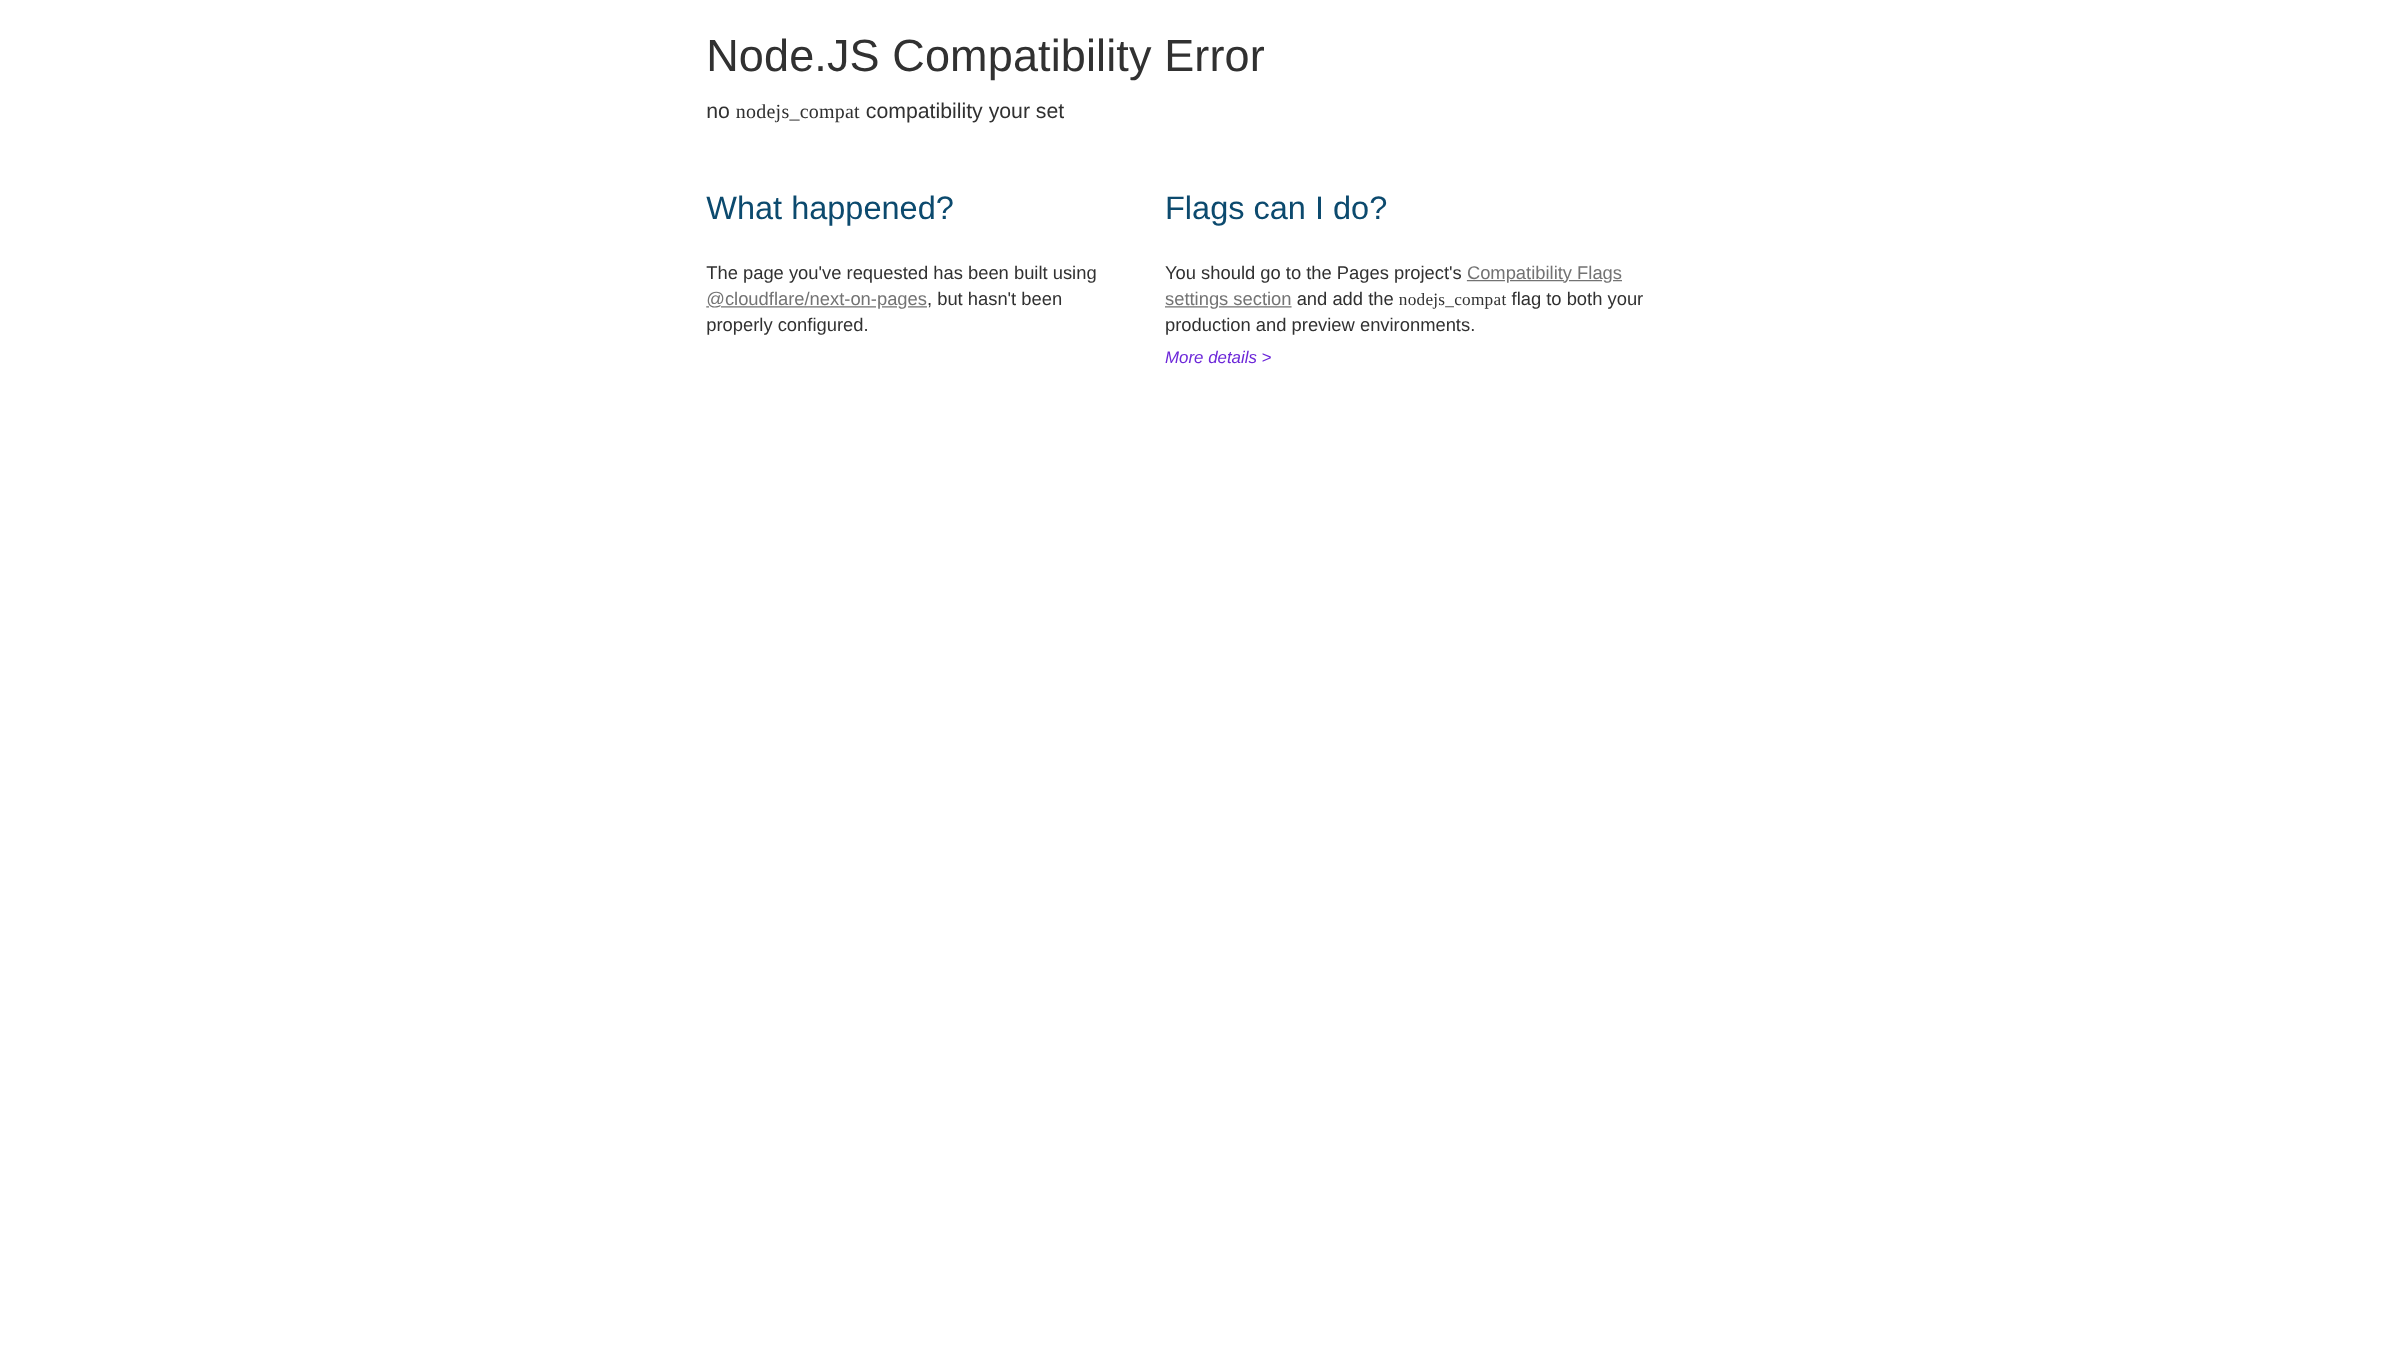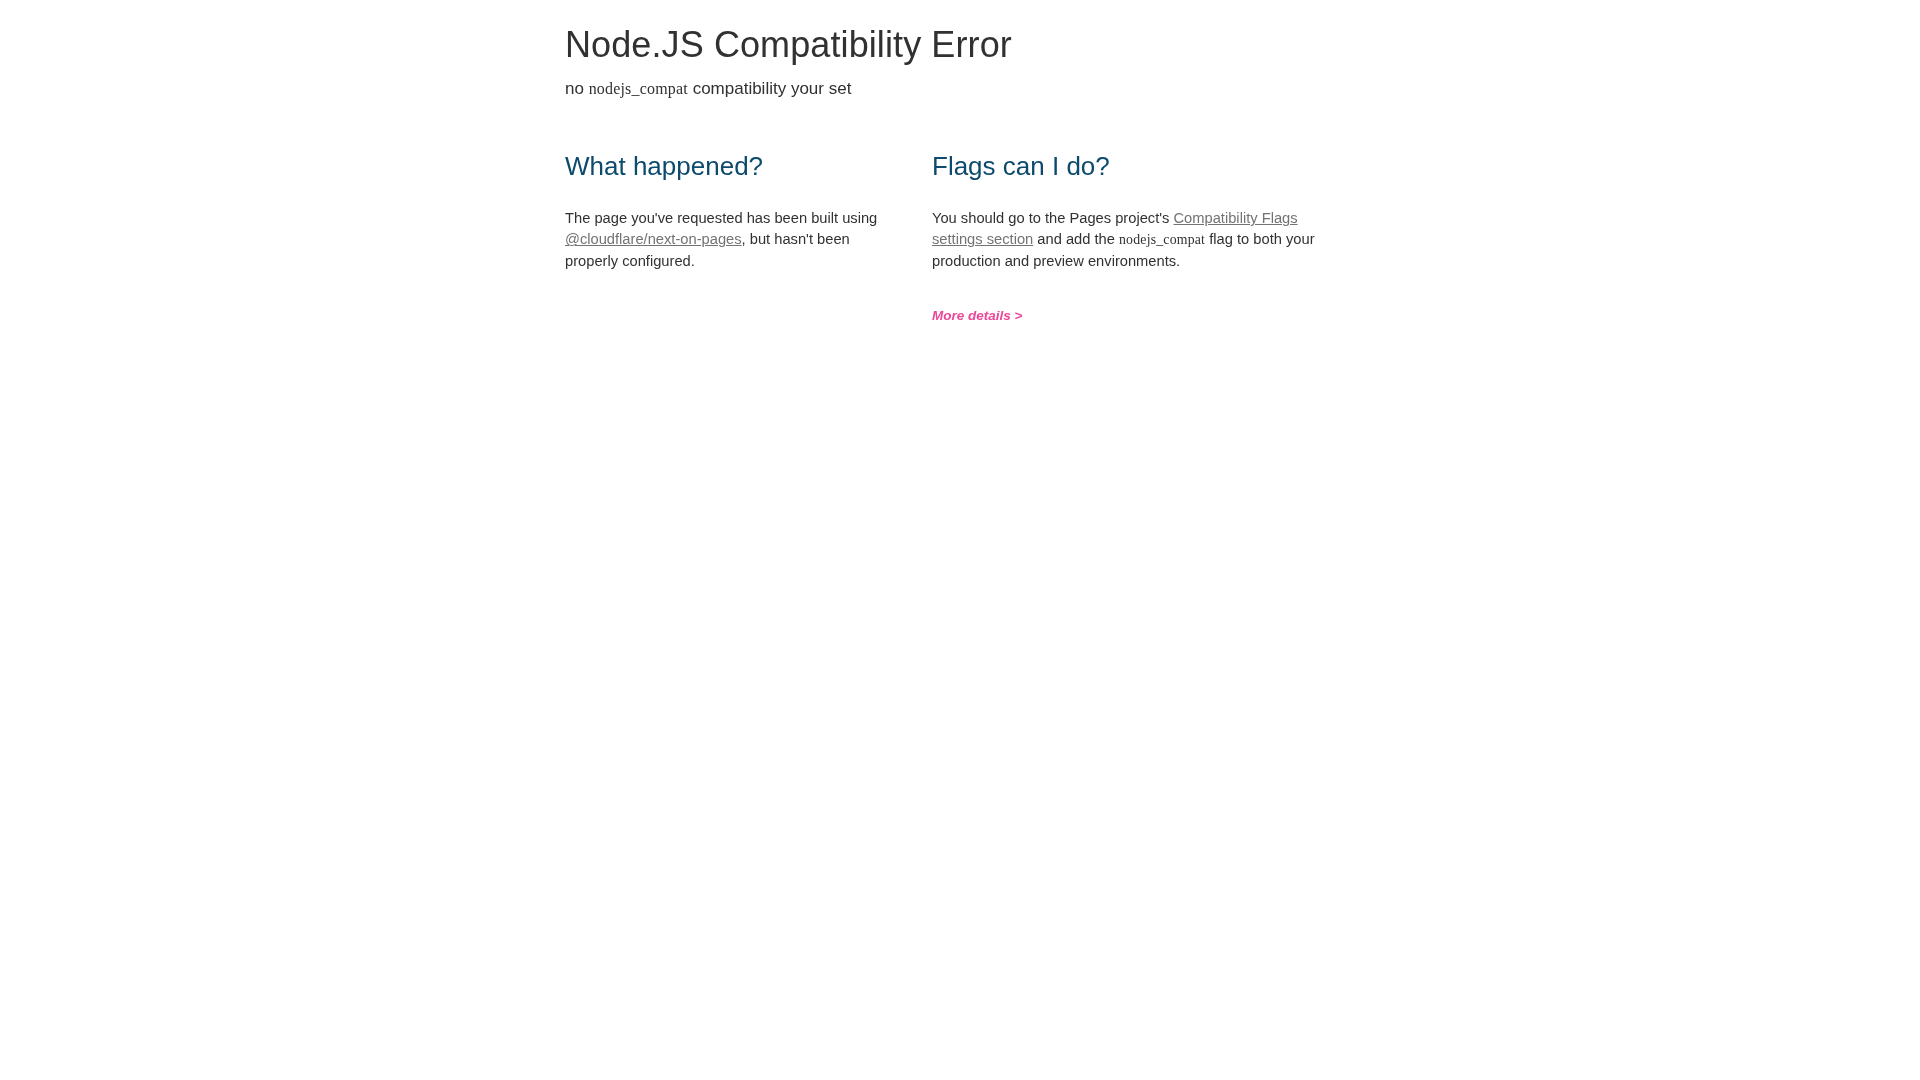--- a/index.html
+++ b/index.html
@@ -77,25 +77,25 @@
     font-weight: bold;
     color: #313131;
     margin: 0 0 8px 0;
     line-height: 1.45;
   }
   a.link {
     color: #737373;
   }
   .more-details {
     display: inline-block;
-    margin-top: 36px;
+    margin-top: 5px;
     font-size: 13.5px;
-    font-weight: bold;
+    font-weight: normal;
     font-style: italic;
-    color: #ec4899;
+    color: #6d28d9;
     text-decoration: none;
   }
 </style>
 </head>
 <body>
 
 <div class="page">
   <div class="content">
 
     <h1 class="title">Node.JS Compatibility Error</h1>

